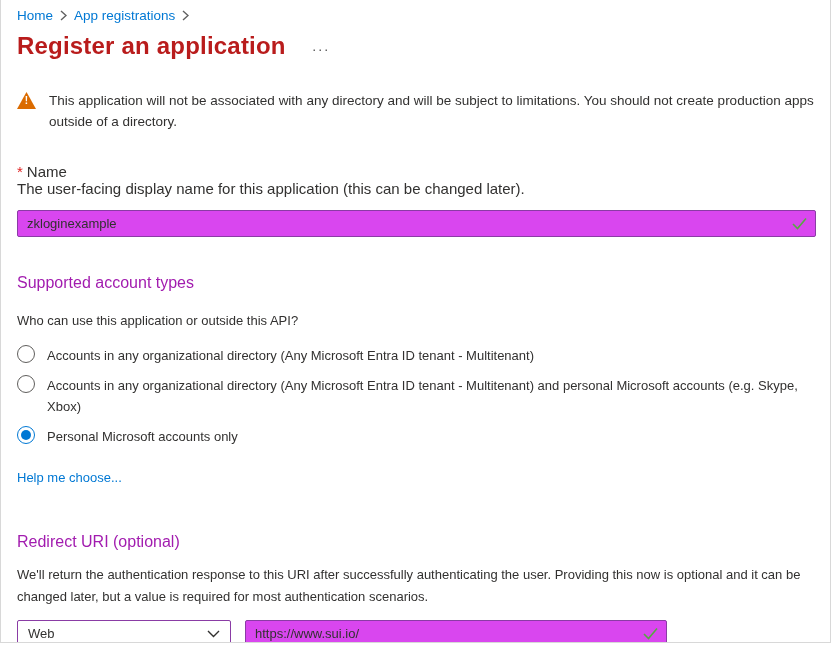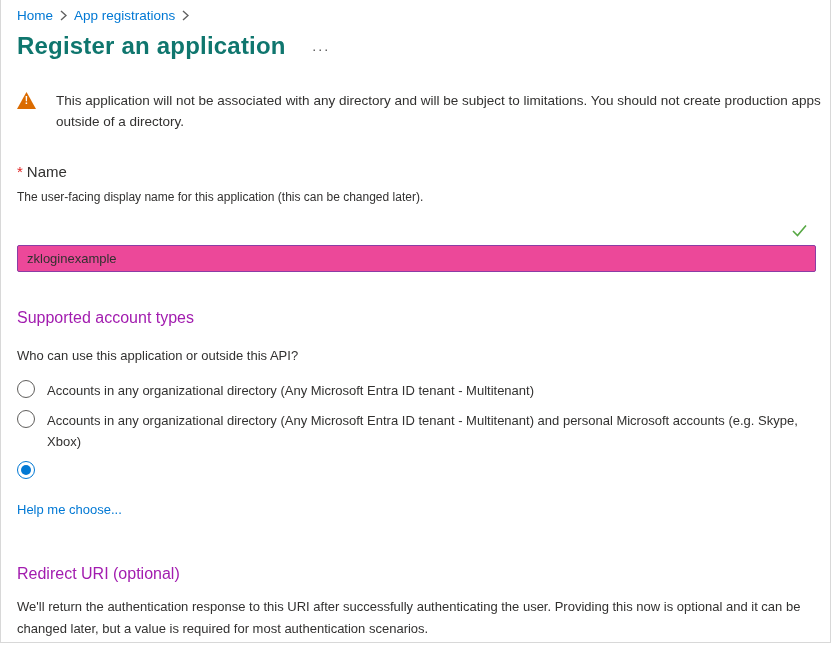--- a/index.html
+++ b/index.html
@@ -14,40 +14,40 @@
   }
 
   
   .breadcrumb { padding-top:8px; display:flex; align-items:center; font-size:13.5px; }
   .breadcrumb a { color:#0078d4; text-decoration:none; cursor:pointer; }
   .crumb-sep { margin:0 7px; display:inline-flex; align-items:center; }
   .crumb-sep svg { display:block; }
 
   
   .title-row { margin-top:9px; display:flex; align-items:center; }
-  .page-title { font-size:24px; font-weight:bold; color:#0f766e; letter-spacing:0.2px; }
+  .page-title { font-size:24px; font-weight:bold; color:#b91c1c; letter-spacing:0.2px; }
   .ellipsis { margin-left:26px; margin-top:6px; color:#616161; font-size:15px; letter-spacing:1px; cursor:pointer; line-height:10px; }
 
   
-  .warning { margin-top:30px; display:flex; gap:20px; font-size:13.5px; line-height:21px; width:805px; }
+  .warning { margin-top:30px; display:flex; gap:13px; font-size:13.5px; line-height:21px; width:805px; }
   .warn-icon { position:relative; flex:0 0 auto; width:19px; height:17px; margin-top:2px; }
   .warn-tri { position:absolute; inset:0; background:#db6b00; clip-path:polygon(50% 0, 100% 100%, 0 100%); }
   .warn-tri::after { content:"!"; position:absolute; left:0; right:0; top:3px; text-align:center; color:#ffffff; font-size:10px; font-weight:bold; line-height:12px; }
 
   
   .field-label { margin-top:31px; font-size:15px; }
   .required { color:#e02020; margin-right:4px; }
-  .hint { margin-top:10px; font-size:12px; color:#323130; }
+  .hint { margin-top:0; font-size:15px; color:#323130; }
   .input-wrap { position:relative; margin-top:13px; width:799px; }
   .text-input {
     width:100%; height:27px;
     border:1px solid #8a3ca5; border-radius:2px;
     font-family:"Liberation Sans", sans-serif;
     font-size:13px; color:#323130;
-    padding:0 30px 0 9px; outline:none; background:#ec4899;margin-top:28px;
+    padding:0 30px 0 9px; outline:none; background:#d946ef;
   }
   .check-icon { position:absolute; right:9px; top:6px; pointer-events:none; }
 
   
   .section-heading { font-size:16px; color:#a21caf; }
   .heading-accounts { margin-top:37px; }
   .question { margin-top:21px; font-size:13px; }
   .radio-row { display:flex; gap:12px; align-items:flex-start; cursor:pointer; width:790px; }
   .radio-1 { margin-top:17px; }
   .radio-2 { margin-top:9px; }
@@ -136,20 +136,21 @@
 
   <div class="radio-row radio-2">
     <span class="radio-circle"></span>
     <span class="radio-label">Accounts in any organizational directory (Any Microsoft Entra ID tenant - Multitenant) and personal Microsoft accounts (e.g. Skype, Xbox)</span>
   </div>
 
   <div class="radio-row radio-3 checked">
     <span class="radio-circle">
         <span class="radio-dot"></span>
       </span>
+    <span class="radio-label">Personal Microsoft accounts only</span>
   </div>
 
   <a class="help-link">Help me choose...</a>
 
   
   <div class="section-heading heading-redirect">Redirect URI (optional)</div>
   <div class="redirect-desc">We'll return the authentication response to this URI after successfully authenticating the user. Providing this now is optional and it can be changed later, but a value is required for most authentication scenarios.</div>
 
   <div class="uri-row">
     <div class="select-box">

